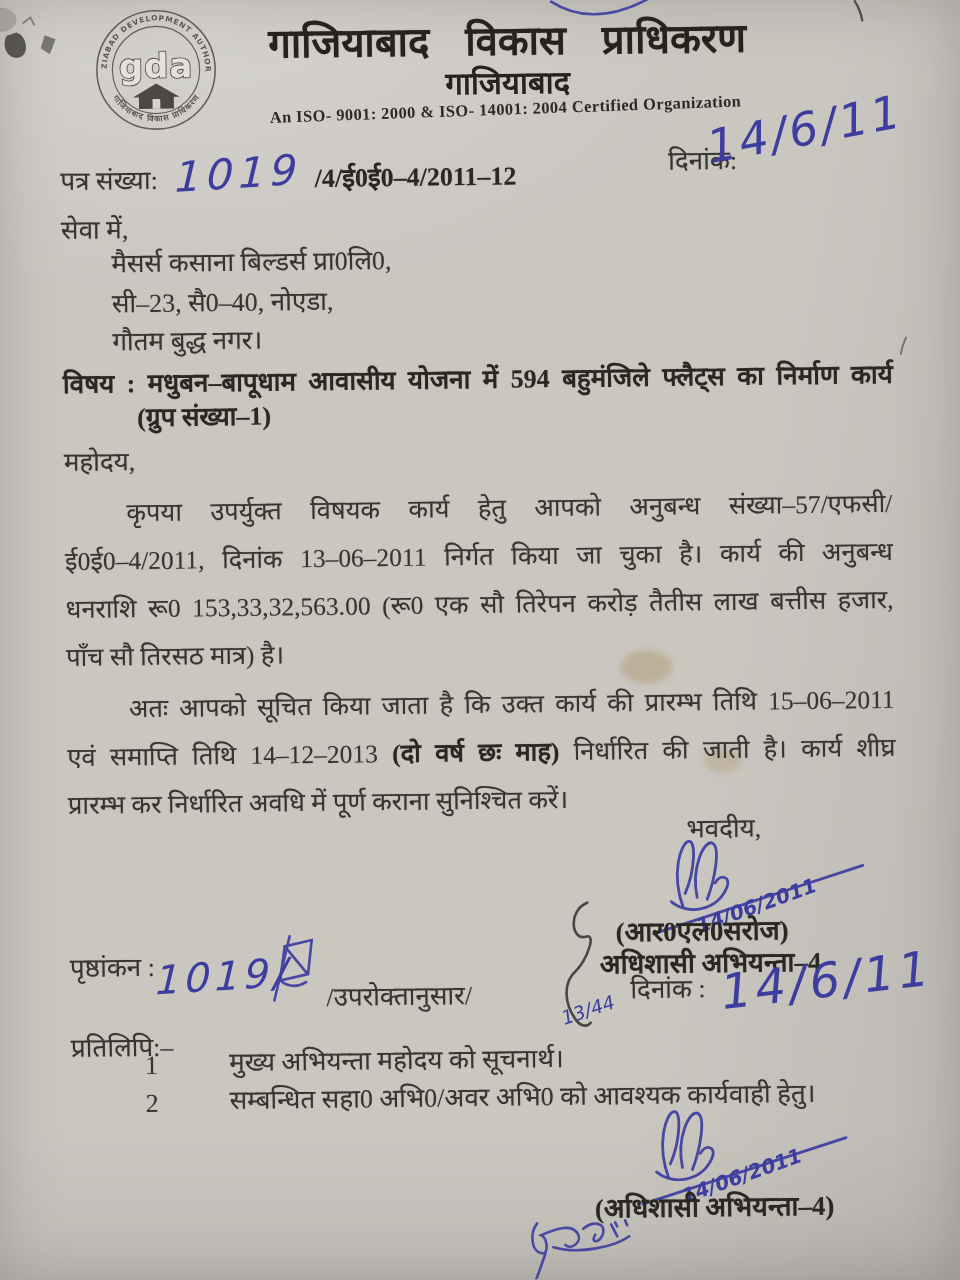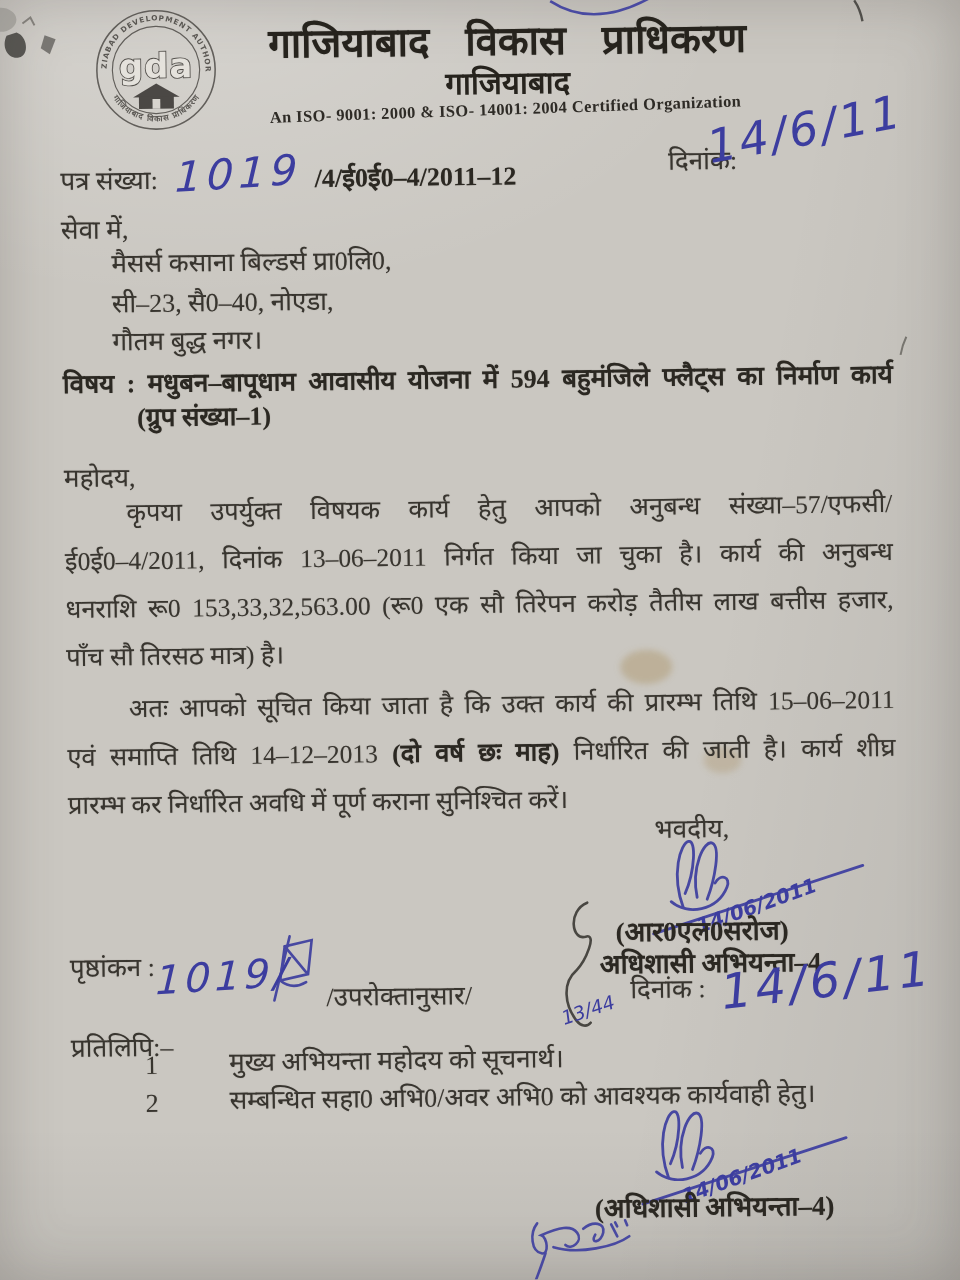--- a/index.html
+++ b/index.html
@@ -98,36 +98,36 @@
     <div class="abs pen" style="left:712px;top:106px;font-size:46px;letter-spacing:3px;transform:rotate(-10deg);">14/6/11</div>
 
     <div class="abs printed sz26" style="left:66px;top:210px">सेवा में,</div>
     <div class="abs printed sz26" style="left:116px;top:244px">मैसर्स कसाना बिल्डर्स प्रा0लि0,</div>
     <div class="abs printed sz26" style="left:116px;top:284px">सी–23, सै0–40, नोएडा,</div>
     <div class="abs printed sz26" style="left:116px;top:322px">गौतम बुद्ध नगर।</div>
 
     <div class="abs printed b" style="left:66px;top:360px;width:830px;font-size:26px;text-align:justify;text-align-last:justify;white-space:nowrap;">विषय : मधुबन–बापूधाम आवासीय योजना में 594 बहुमंजिले फ्लैट्स का निर्माण कार्य</div>
     <div class="abs printed b sz26" style="left:140px;top:398px">(ग्रुप संख्या–1)</div>
 
-    <div class="abs printed sz26" style="left:66px;top:458px">महोदय,</div>
+    <div class="abs printed sz26" style="left:66px;top:442px">महोदय,</div>
 
     <div class="abs" style="left:66px;top:490px">
       <div class="printed jline indent">कृपया उपर्युक्त विषयक कार्य हेतु आपको अनुबन्ध संख्या–57/एफसी/</div>
       <div class="printed jline">ई0ई0–4/2011, दिनांक 13–06–2011 निर्गत किया जा चुका है। कार्य की अनुबन्ध</div>
       <div class="printed jline">धनराशि रू0 153,33,32,563.00 (रू0 एक सौ तिरेपन करोड़ तैतीस लाख बत्तीस हजार,</div>
       <div class="printed lline">पाँच सौ तिरसठ मात्र) है।</div>
     </div>
 
     <div class="abs" style="left:66px;top:686px">
       <div class="printed jline indent">अतः आपको सूचित किया जाता है कि उक्त कार्य की प्रारम्भ तिथि 15–06–2011</div>
       <div class="printed jline"><span>एवं समाप्ति तिथि 14–12–2013 </span><span class="b">(दो वर्ष छः माह)</span><span> निर्धारित की जाती है। कार्य शीघ्र</span></div>
       <div class="printed lline">प्रारम्भ कर निर्धारित अवधि में पूर्ण कराना सुनिश्चित करें।</div>
     </div>
 
-    <div class="abs printed sz26" style="left:652px;top:816px">भवदीय,</div>
+    <div class="abs printed sz26" style="left:684px;top:816px">भवदीय,</div>
 
     <svg class="abs" style="left:638px;top:830px" width="240" height="115">
       <g fill="none" stroke="#3c3d9f" stroke-width="2.8" stroke-linecap="round" opacity=".92">
         <path d="M42,80 C30,46 40,16 48,14 C56,12 54,44 44,66"></path>
         <path d="M56,70 C50,40 64,12 72,16 C80,20 74,52 66,72"></path>
         <path d="M30,74 C46,88 76,84 86,60 C90,50 80,46 74,56"></path>
         <path d="M12,106 L222,40"></path>
       </g>
       <text transform="translate(58,106) rotate(-19)" font-size="20" font-weight="700" font-style="italic" fill="#3c3d9f">14/06/2011</text>
     </svg>

